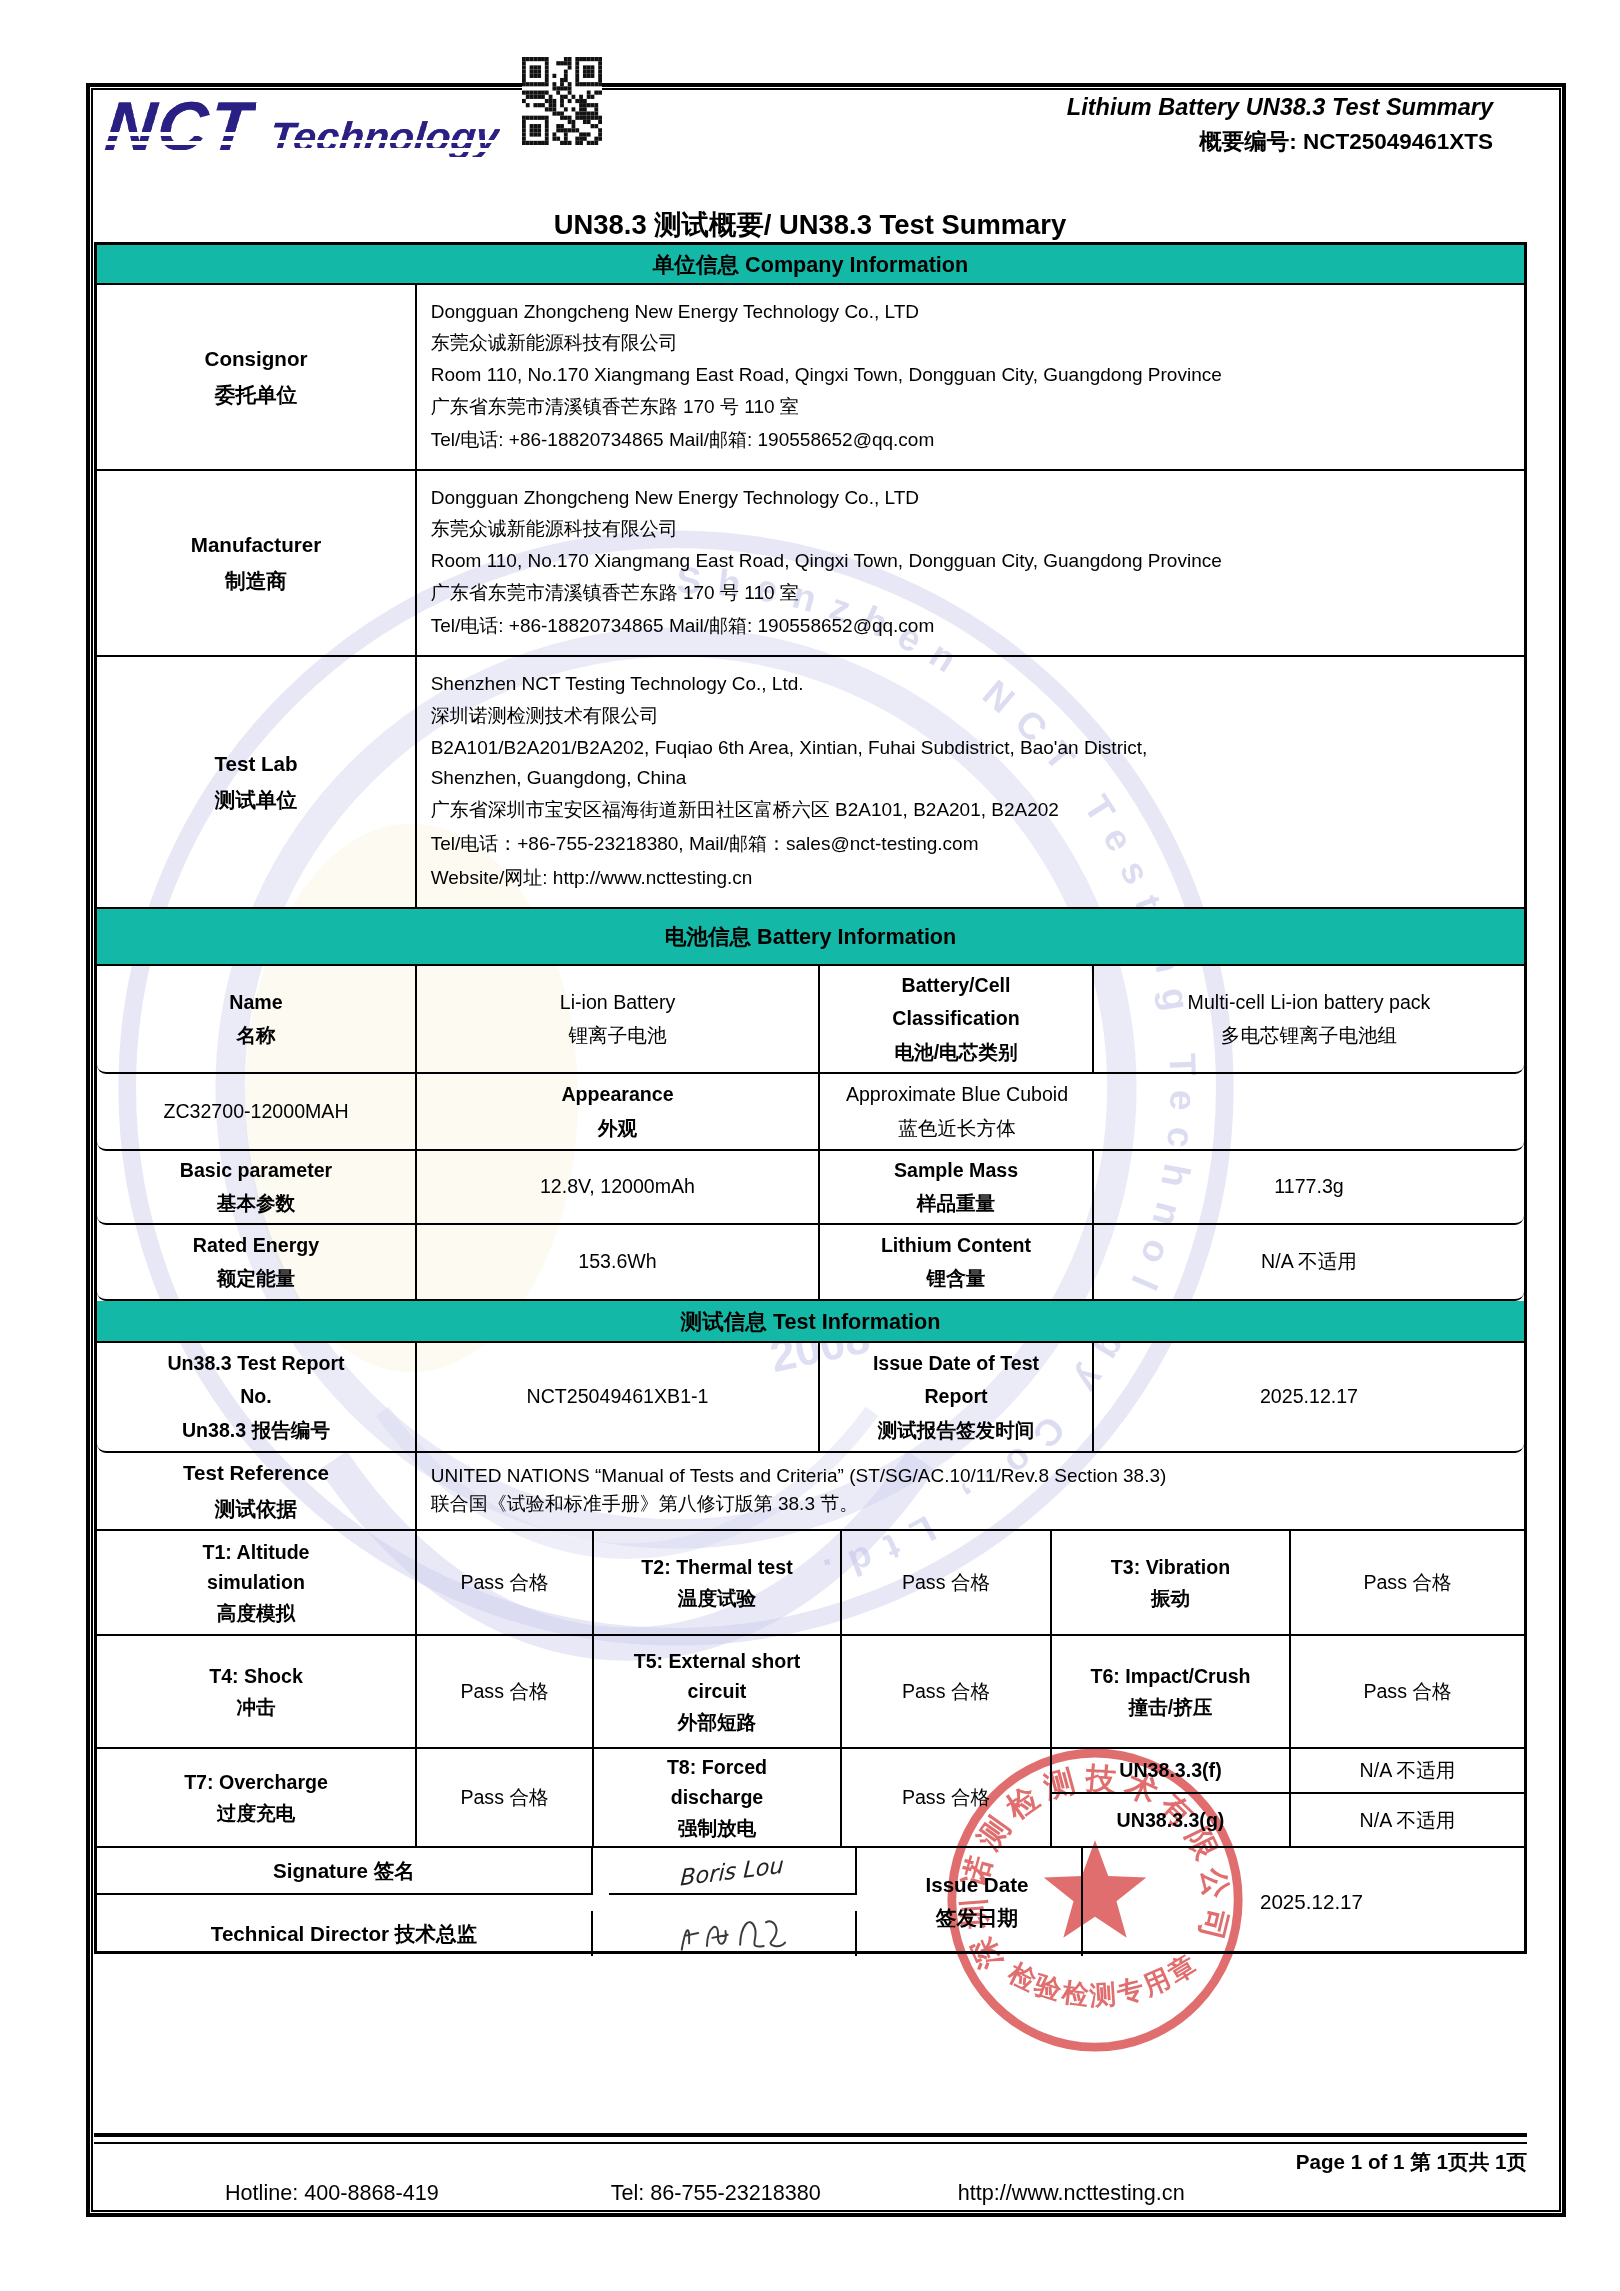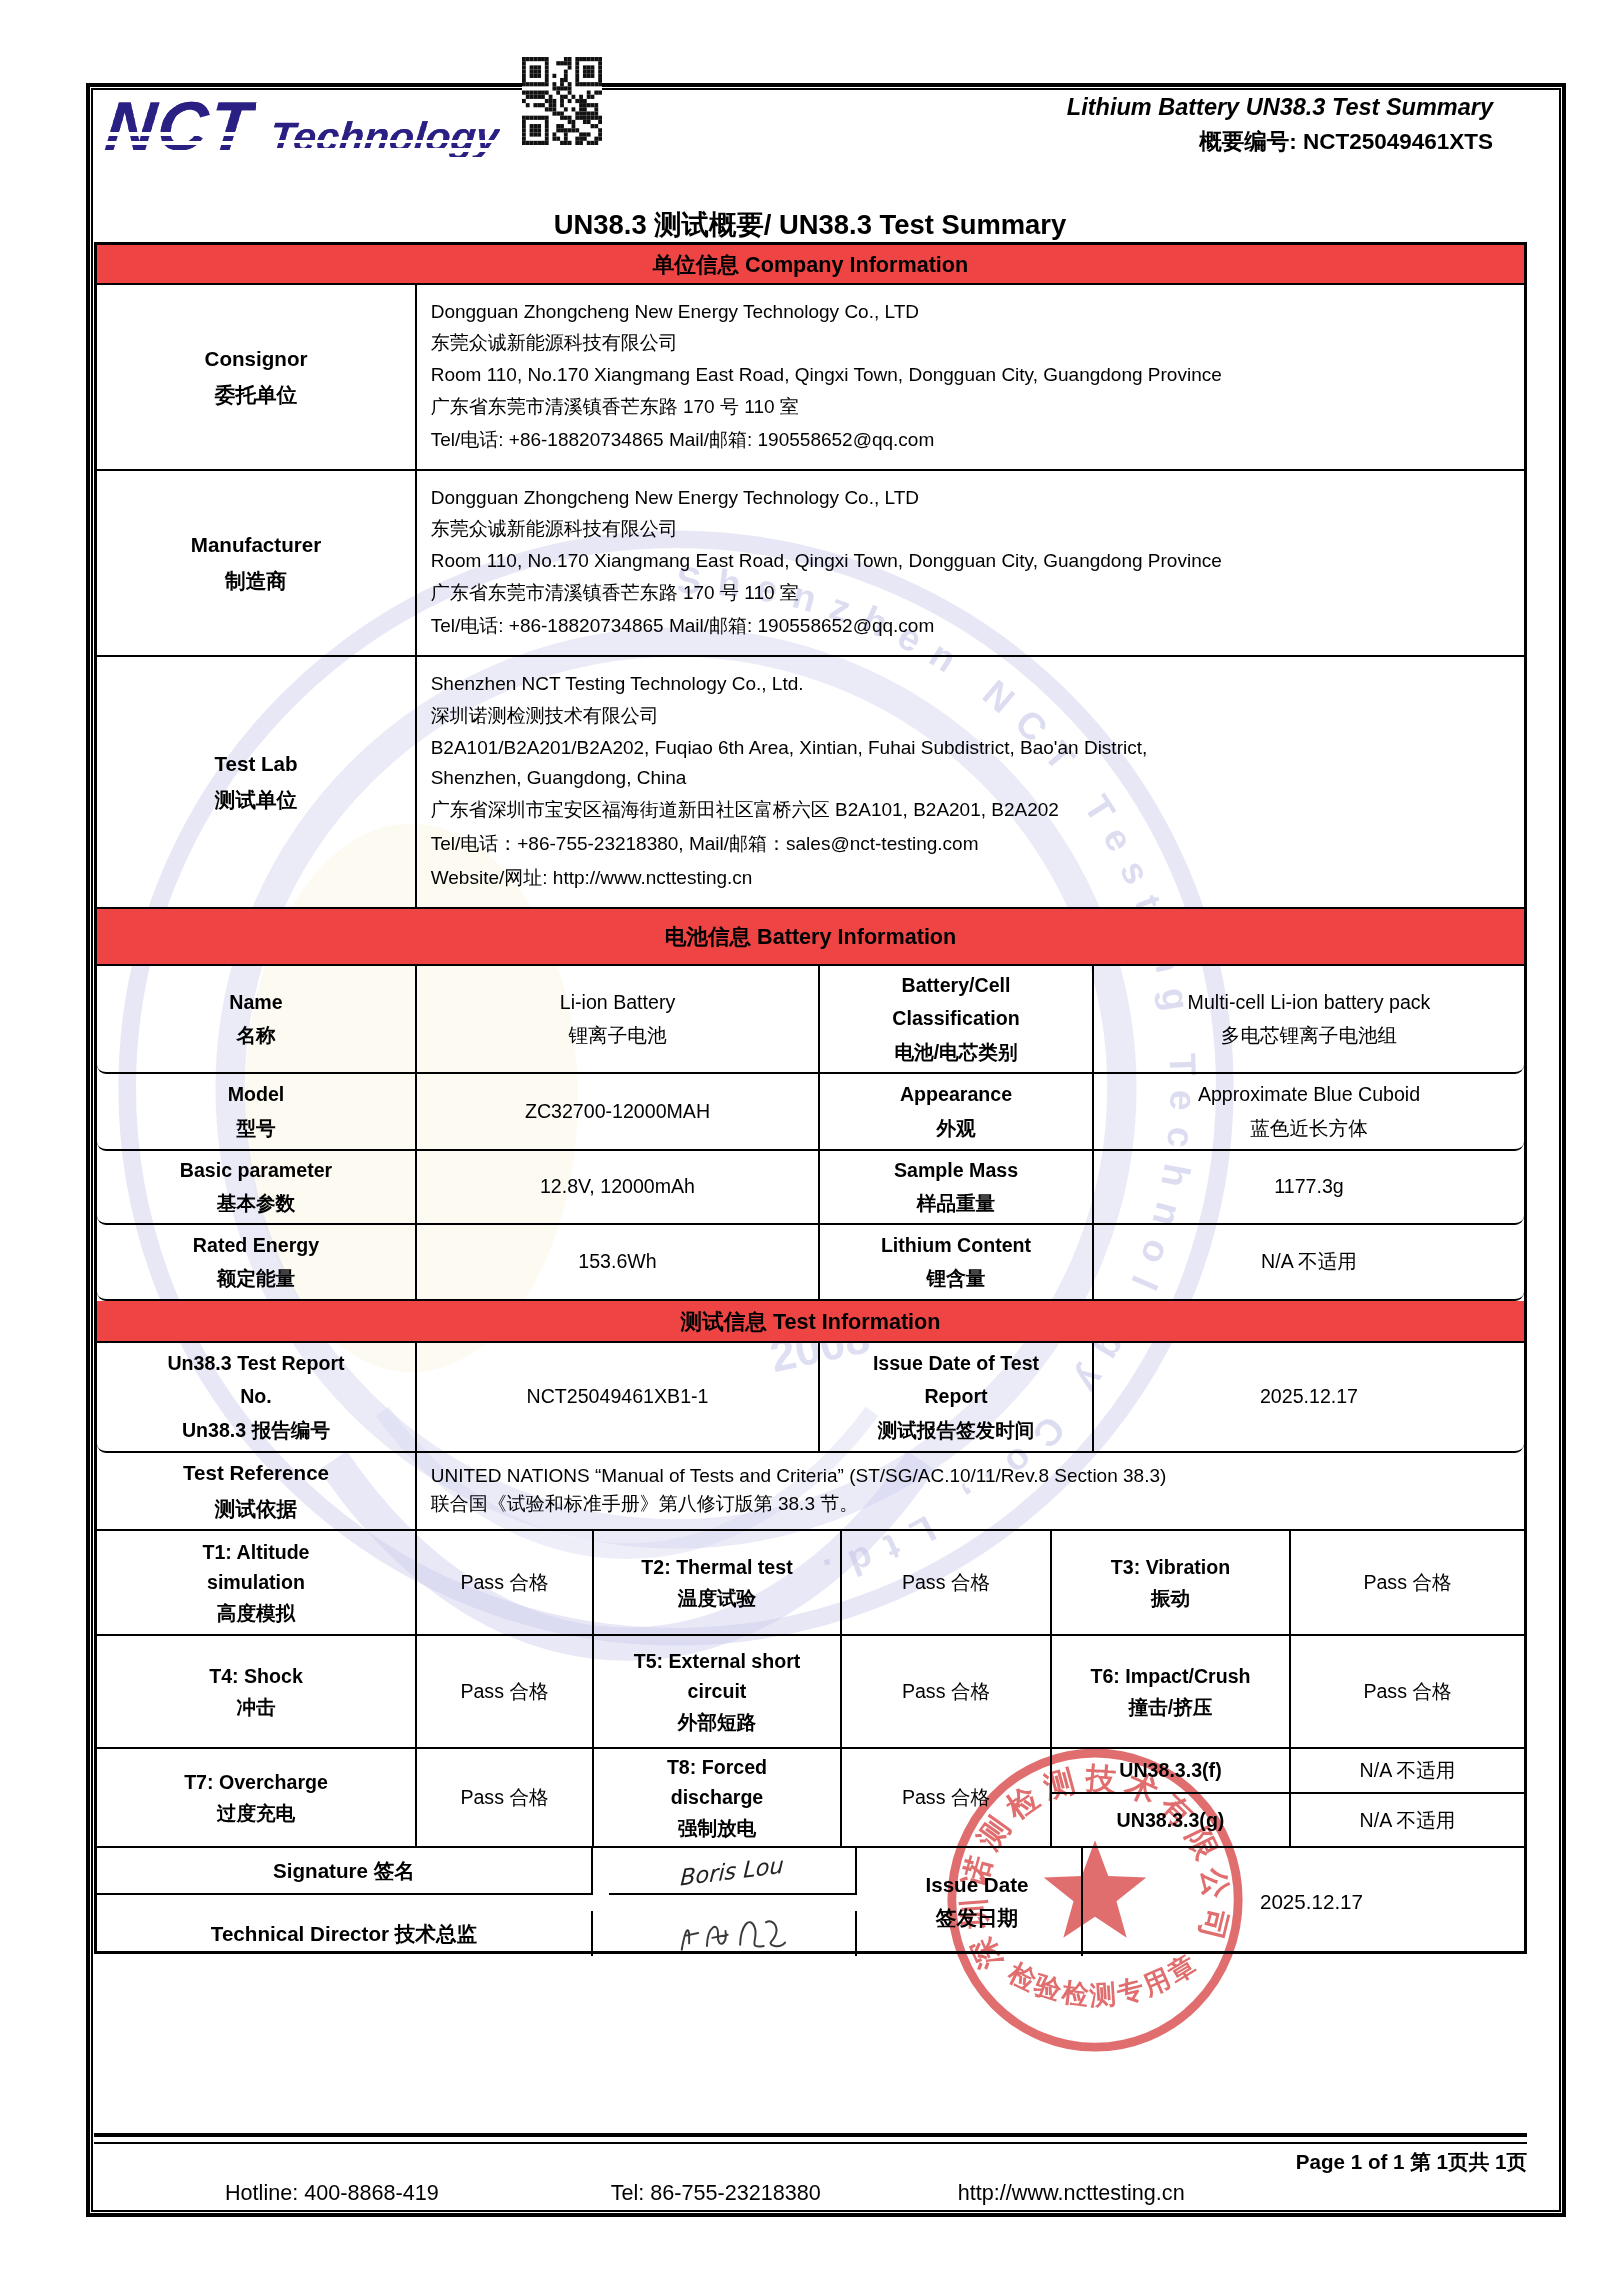--- a/index.html
+++ b/index.html
@@ -23,21 +23,21 @@
   .head-right{position:absolute;right:127px;top:94px;text-align:right;z-index:3;}
   .doc-type{font-style:italic;font-weight:700;font-size:23.5px;}
   .summary-no{font-weight:700;font-size:22.5px;margin-top:4.9px;}
   .title{position:absolute;left:0;top:207px;width:100%;text-align:center;
          font-weight:700;font-size:27.4px;z-index:3;}
   
   .watermark{position:absolute;left:88px;top:500px;z-index:1;pointer-events:none;}
   
   .t{position:absolute;left:94px;top:242px;width:1433px;border:3.9px solid #000;
      box-sizing:border-box;z-index:2;}
-  .bar{height:40px;background:#ef4444;border-bottom:2.9px solid #000;box-sizing:border-box;
+  .bar{height:40px;background:#14b8a6;border-bottom:2.9px solid #000;box-sizing:border-box;
        display:flex;align-items:center;justify-content:center;font-weight:700;font-size:21.6px;}
   .bar.b2{height:57px;} .bar.b3{height:42px;}
   .r{display:grid;border-bottom:2.9px solid #000;box-sizing:border-box;background:transparent;}
   .c{border-right:2px solid #000;box-sizing:border-box;display:flex;flex-direction:column;
      align-items:center;justify-content:center;text-align:center;}
   .c.last{border-right:none;}
   .lab{font-weight:700;font-size:20.6px;line-height:1.75;}
   .val-left{align-items:flex-start;text-align:left;padding:7.8px 9.8px 7.8px 13.7px;
             justify-content:space-evenly;font-size:19px;}
   .co-row{grid-template-columns:320px 1fr;height:186px;}
@@ -416,24 +416,20 @@
           <span>Classification</span>
           <span>电池/电芯类别</span>
       </div>
       <div class="c last">
         <span>Multi-cell Li-ion battery pack</span>
           <span>多电芯锂离子电池组</span>
       </div>
     </div>
 
     <div class="r bat-row h79">
-      <div class="c lab">
-        <span>Model</span>
-          <span>型号</span>
-      </div>
       <div class="c">
         <span>ZC32700-12000MAH</span>
       </div>
       <div class="c lab">
         <span>Appearance</span>
           <span>外观</span>
       </div>
       <div class="c last">
         <span>Approximate Blue Cuboid</span>
           <span>蓝色近长方体</span>

